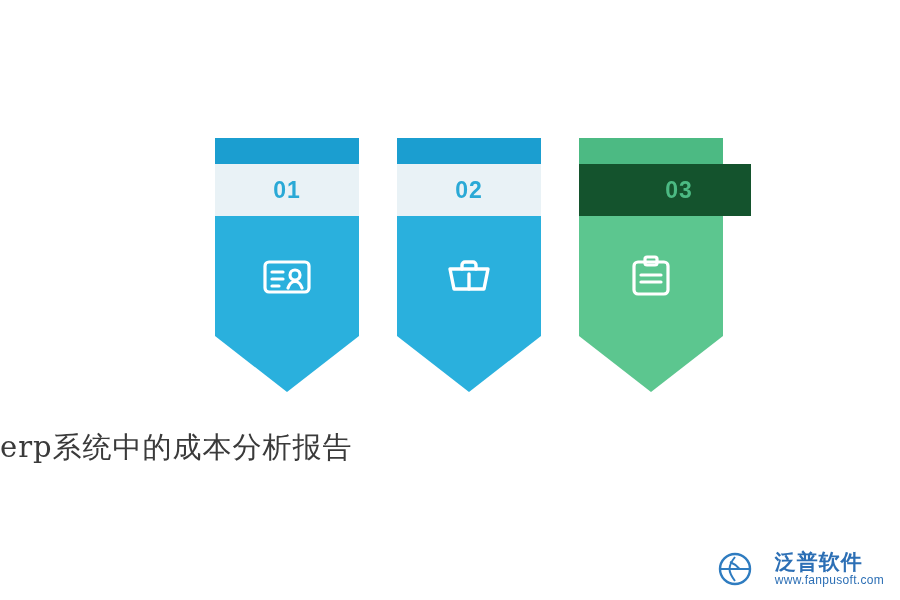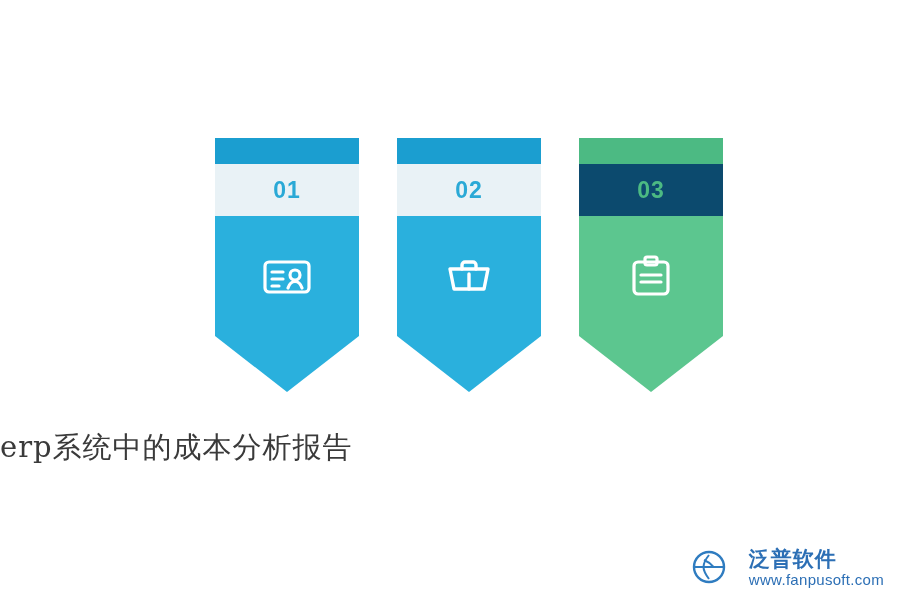--- a/index.html
+++ b/index.html
@@ -99,21 +99,21 @@
     line-height: 1.15;
   }
   .wm-name {
     font-size: 21px;
     font-weight: bold;
     color: #2c6fb5;
     letter-spacing: 1px;
     font-family: "DejaVu Sans", sans-serif;
   }
   .wm-url {
-    font-size: 15px;
+    font-size: 12px;
     color: #2c6fb5;
     letter-spacing: 0.3px;
     font-family: "Liberation Sans", sans-serif;
   }
 </style>
 </head>
 <body>
 
 <div class="stage">
 
@@ -151,21 +151,21 @@
             <path d="M9 21h38l-4 20H13z" fill="none" stroke="#ffffff" stroke-width="3.4" stroke-linejoin="round"></path>
             <line x1="28" y1="26" x2="28" y2="41" stroke="#ffffff" stroke-width="3.4" stroke-linecap="round"></line>
           </svg>
         </span>
       </div>
       <div class="banner-tail" style="border-top:56px solid #2ab0dd;"></div>
     </div>
 
     <div class="banner">
       <div class="banner-top" style="background:#4cba83;"></div>
-      <div class="banner-num" style="background:#0c4a6e;color:#4cba83;">
+      <div class="banner-num" style="background:#14532d;color:#4cba83;padding-left:28px;">
         <span>03</span>
       </div>
       <div class="banner-body" style="background:#5cc68f;">
         <span class="icon-wrap">
           <svg width="56" height="56" viewBox="0 0 56 56">
             <rect x="11" y="14" width="34" height="32" rx="4" ry="4" fill="none" stroke="#ffffff" stroke-width="3.2"></rect>
             <rect x="22" y="9" width="12" height="8" rx="2" ry="2" fill="none" stroke="#ffffff" stroke-width="3.2"></rect>
             <line x1="18" y1="27" x2="38" y2="27" stroke="#ffffff" stroke-width="3.2" stroke-linecap="round"></line>
             <line x1="18" y1="34" x2="38" y2="34" stroke="#ffffff" stroke-width="3.2" stroke-linecap="round"></line>
           </svg>

